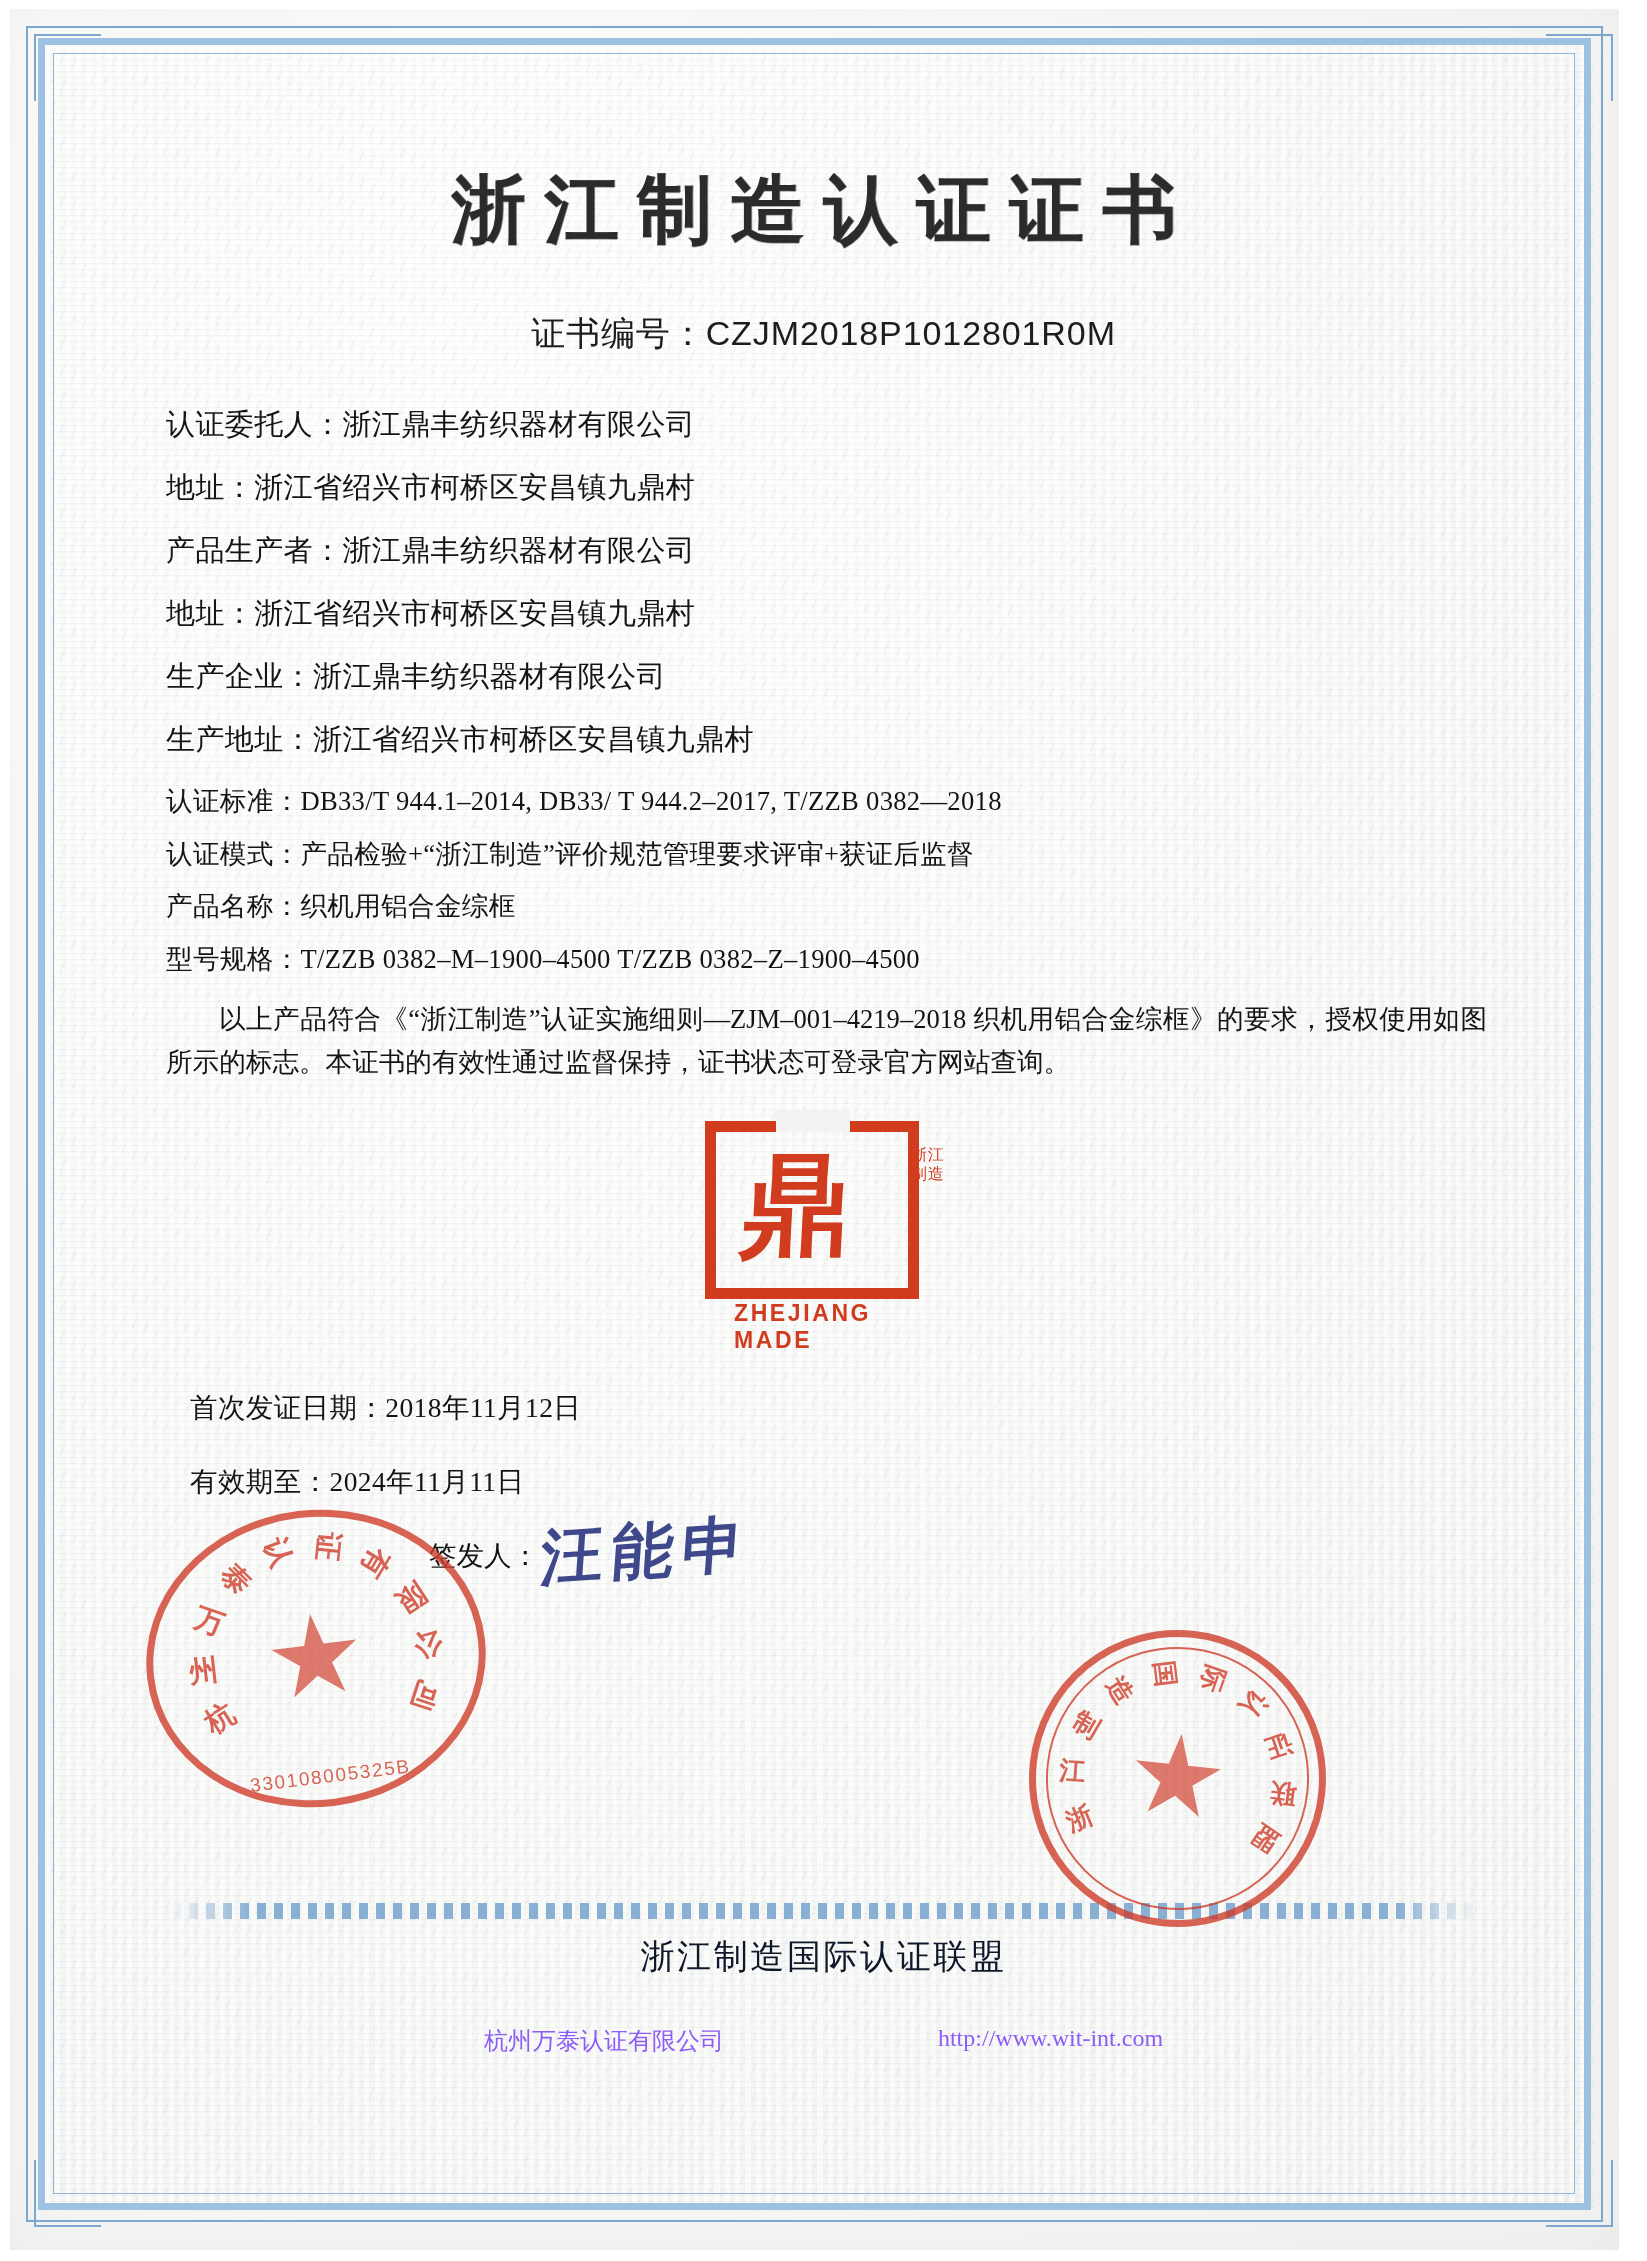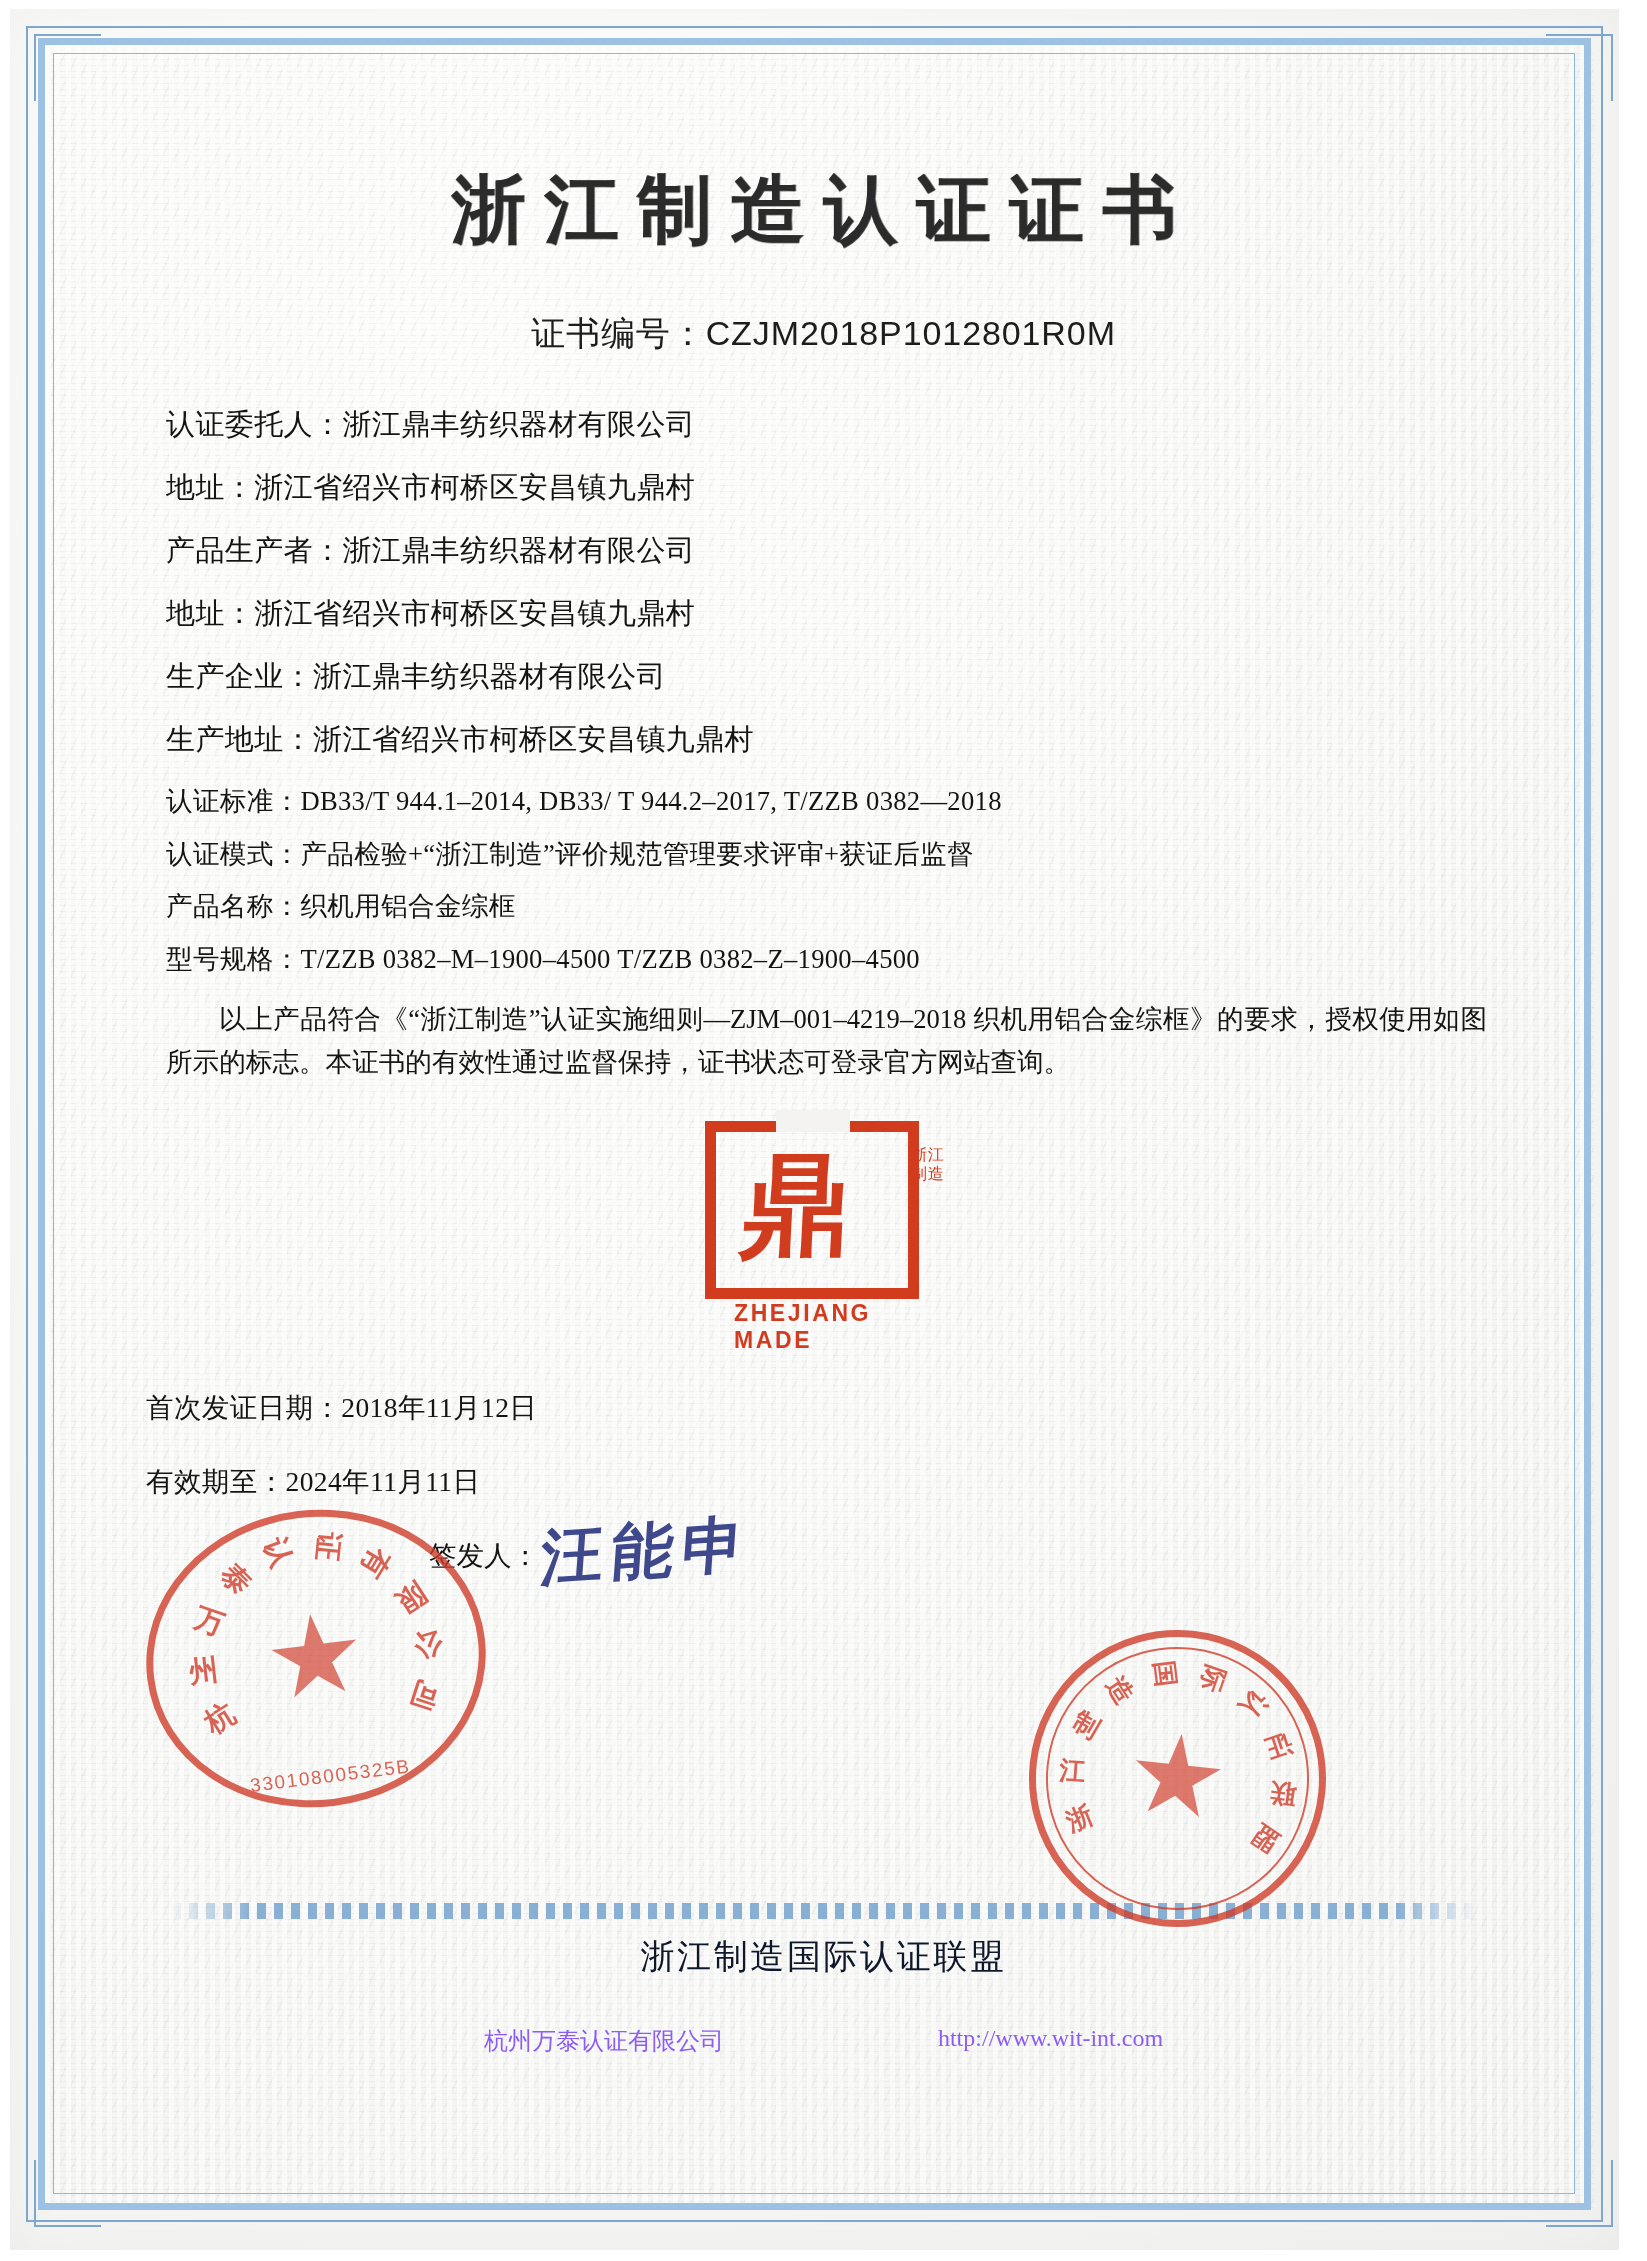--- a/index.html
+++ b/index.html
@@ -237,20 +237,21 @@
   .dates {
     margin-top: 34px;
     padding-left: 43px;
     position: relative;
   }
   .date-line {
     font-size: 27.5px;
     color: #141414;
     margin-bottom: 38px;
     letter-spacing: 0.4px;
+    margin-left: 44px;
   }
   .sign-row {
     margin-top: 5.1px;
     padding-left: 283px;
     font-size: 27.5px;
     color: #141414;
     position: relative;
     height: 77px;
   }
   .signature {

